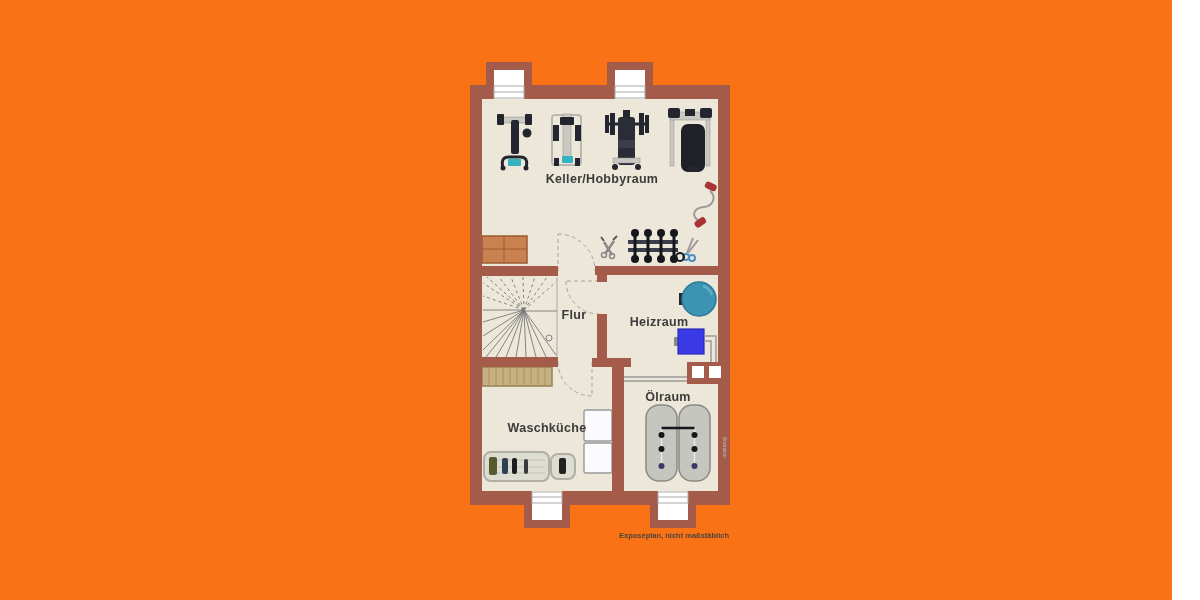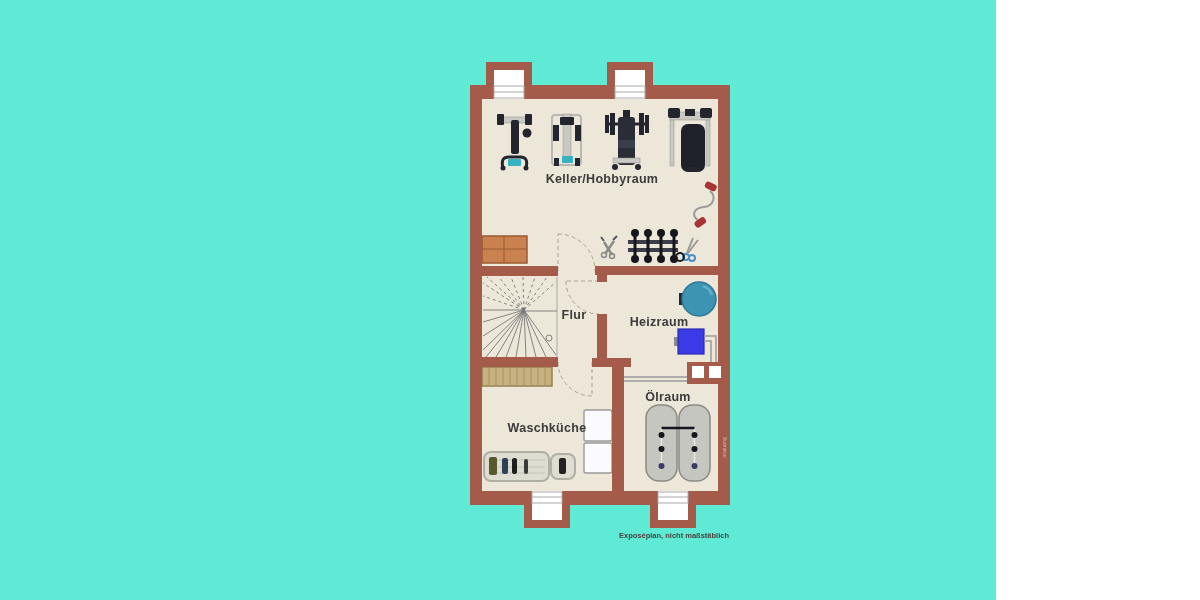--- a/index.html
+++ b/index.html
@@ -1,16 +1,16 @@
 <!DOCTYPE html>
 <html><head>
 <meta charset="utf-8">
 <style>
   html,body{margin:0;padding:0;background:#ffffff;}
-  .stage{position:relative;width:996px;height:600px;background:#5eead4;overflow:hidden;
+  .stage{position:relative;width:1172px;height:600px;background:#f97316;overflow:hidden;
          font-family:"Liberation Sans", sans-serif;}
   svg{display:block;}
   .room-label{fill:#3B3B3B;font-family:"Liberation Sans",sans-serif;font-size:12.5px;
               font-weight:bold;letter-spacing:.3px;text-anchor:middle;}
   .caption-label{fill:#4A443E;font-family:"Liberation Sans",sans-serif;font-size:7.5px;
               font-weight:bold;text-anchor:end;}
   .watermark-label{fill:#C9B7AC;font-family:"Liberation Sans",sans-serif;font-size:4.5px;}
 </style>
 </head>
 <body>

